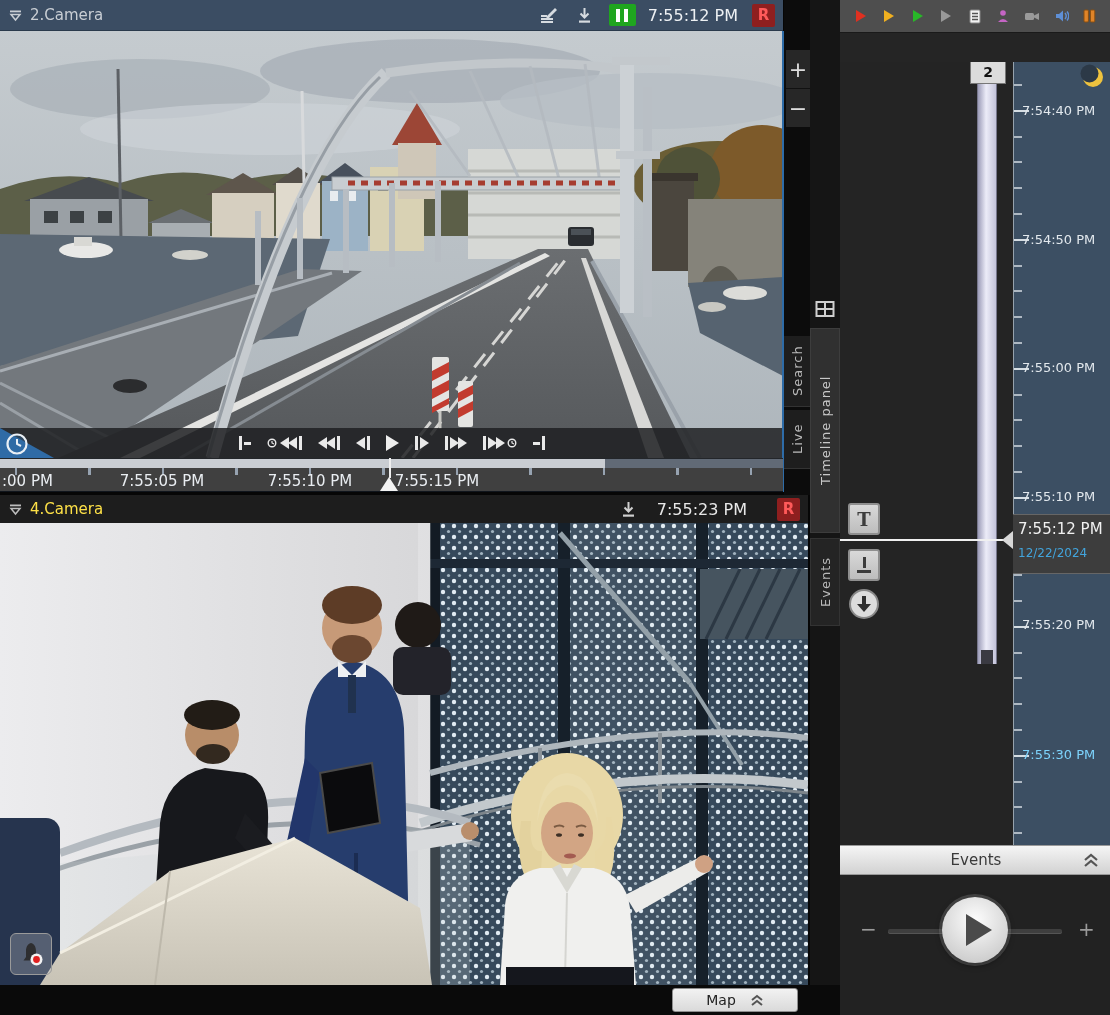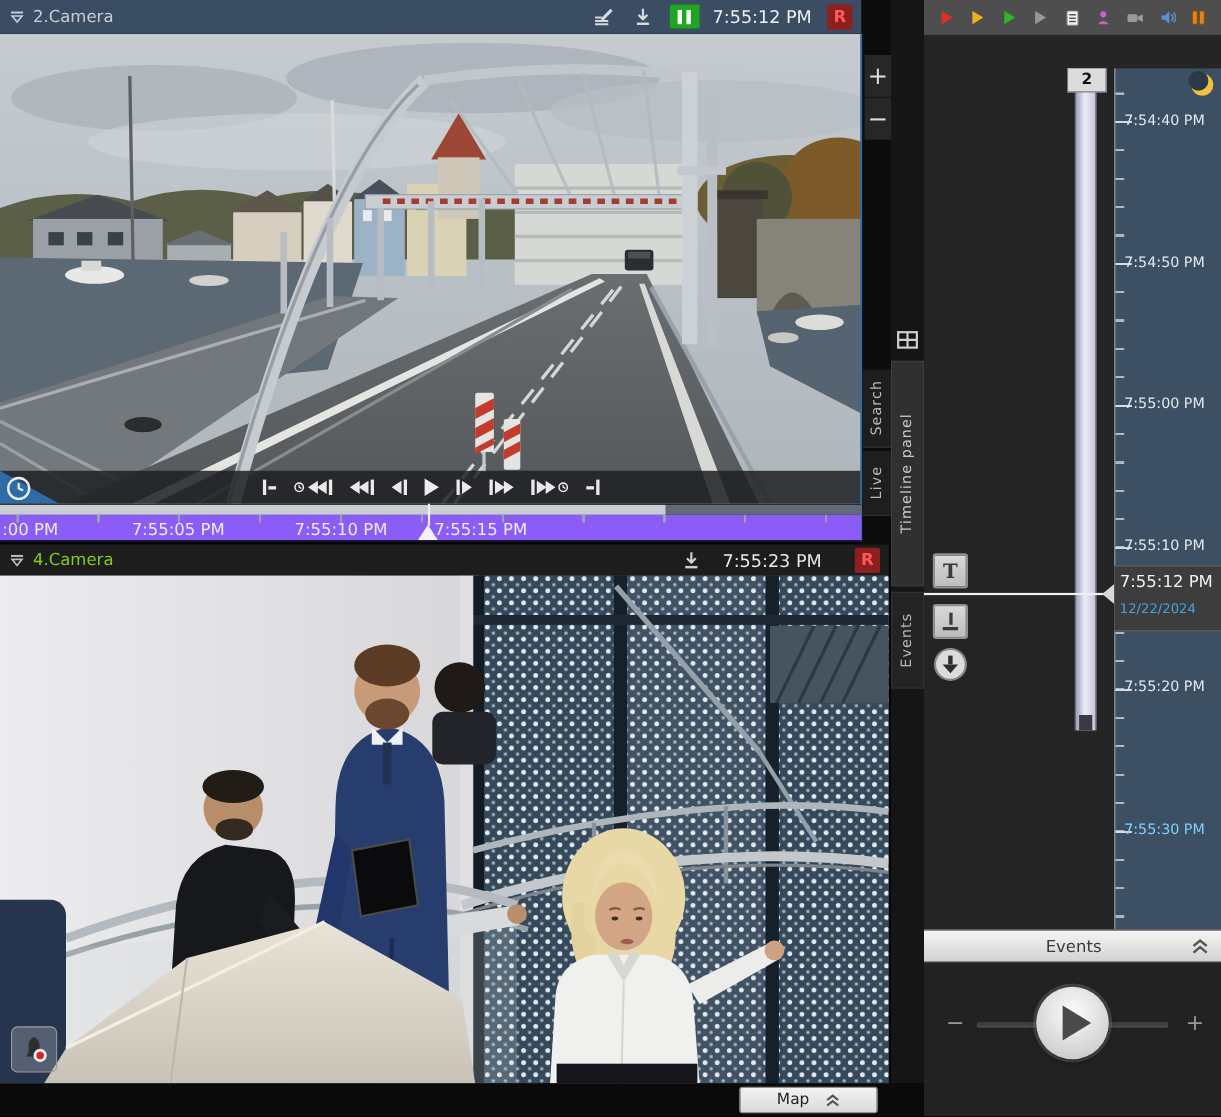--- a/index.html
+++ b/index.html
@@ -221,21 +221,21 @@
           <path d="M12 8 V13 L16 15" stroke="#e9eff5" stroke-width="2" fill="none"></path>
         </svg>
     </span>
   </div>
 
   <div class="abs" style="left:782px;top:31px;width:2px;height:461px;background:#2e6ca8;"></div>
 
   <div class="abs" style="left:0;top:458px;width:783px;height:10px;background:#616a76;border-top:1px solid #23262a;box-sizing:border-box;">
     <div style="width:605px;height:100%;background:#c9cdd2;"></div>
   </div>
-  <div class="abs" style="left:0;top:468px;width:783px;height:24px;background:#8b5cf6;border-bottom:1px solid #10151c;box-sizing:border-box;">
+  <div class="abs" style="left:0;top:468px;width:783px;height:24px;background:#404040;border-bottom:1px solid #10151c;box-sizing:border-box;">
     <div class="abs" style="left:15px;top:0;width:760px;height:7px;background:repeating-linear-gradient(90deg,#97a3b1 0 2px,transparent 2px 73.5px);"></div>
     <span class="abs" style="left:2px;top:4px;color:#e9edf1;font-size:15px;">:00 PM</span>
     <span class="abs" style="left:162px;top:4px;transform:translateX(-50%);color:#e9edf1;font-size:15px;">7:55:05 PM</span>
     <span class="abs" style="left:310px;top:4px;transform:translateX(-50%);color:#e9edf1;font-size:15px;">7:55:10 PM</span>
     <span class="abs" style="left:437px;top:4px;transform:translateX(-50%);color:#e9edf1;font-size:15px;">7:55:15 PM</span>
   </div>
   <div class="abs" style="left:389px;top:458px;width:2px;height:20px;background:#efefef;"></div>
   <div class="abs" style="left:380px;top:477px;width:0;height:0;border-left:9px solid transparent;border-right:9px solid transparent;border-bottom:14px solid #f2f2f2;"></div>
 
   <div class="abs" style="left:784px;top:0;width:26px;height:495px;background:#0c0c0c;"></div>
@@ -267,21 +267,21 @@
     <span style="writing-mode:inherit;">Events</span>
   </div>
 
   <div class="abs flexc" style="left:0;top:495px;width:808px;height:28px;background:#1d1d1d;padding:0 8px;box-sizing:border-box;color:#c9c9c9;">
     <span style="display:inline-flex;">
       <svg width="15" height="13" viewBox="0 0 15 13">
           <rect x="2" y="1.5" width="11" height="1.8" fill="#bdbdbd"></rect>
           <path d="M3 5.5 H12 L7.5 11 Z" fill="none" stroke="#bdbdbd" stroke-width="1.5"></path>
         </svg>
     </span>
-    <span class="cam-title" style="color:#84cc16;">4.Camera</span>
+    <span class="cam-title" style="color:#fde047;">4.Camera</span>
     <span style="flex:1"></span>
     <span style="display:inline-flex;margin-right:20px;">
       <svg width="17" height="17" viewBox="0 0 17 17">
           <path d="M8.5 1 V10 M4.5 6.5 L8.5 10.5 L12.5 6.5" stroke="#cfcfcf" stroke-width="2" fill="none"></path>
           <rect x="3" y="13.5" width="11" height="2.2" fill="#cfcfcf"></rect>
         </svg>
     </span>
     <span class="cam-time" style="margin-right:30px;color:#e8e8e8;">7:55:23 PM</span>
     <span class="rbadge">R</span>
   </div>

